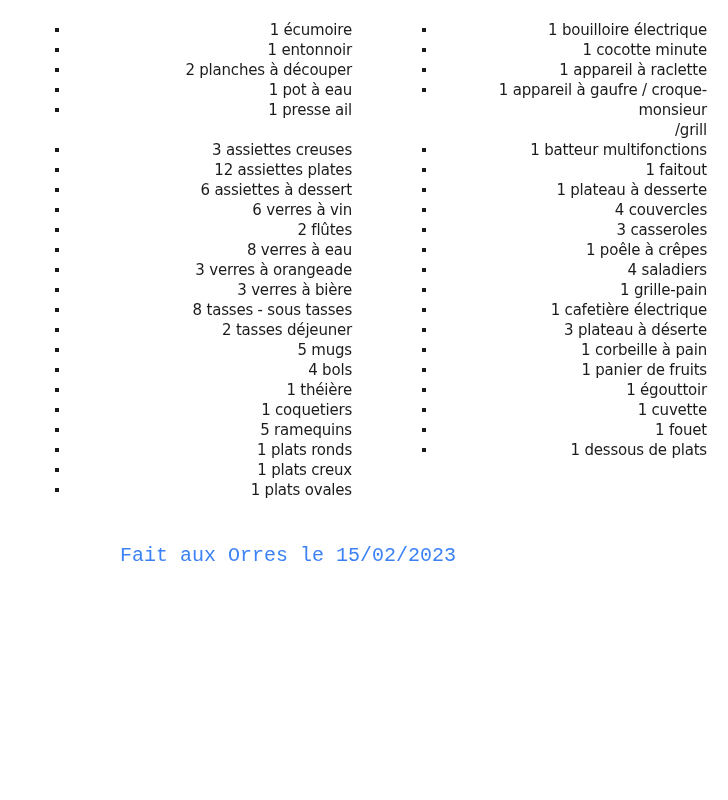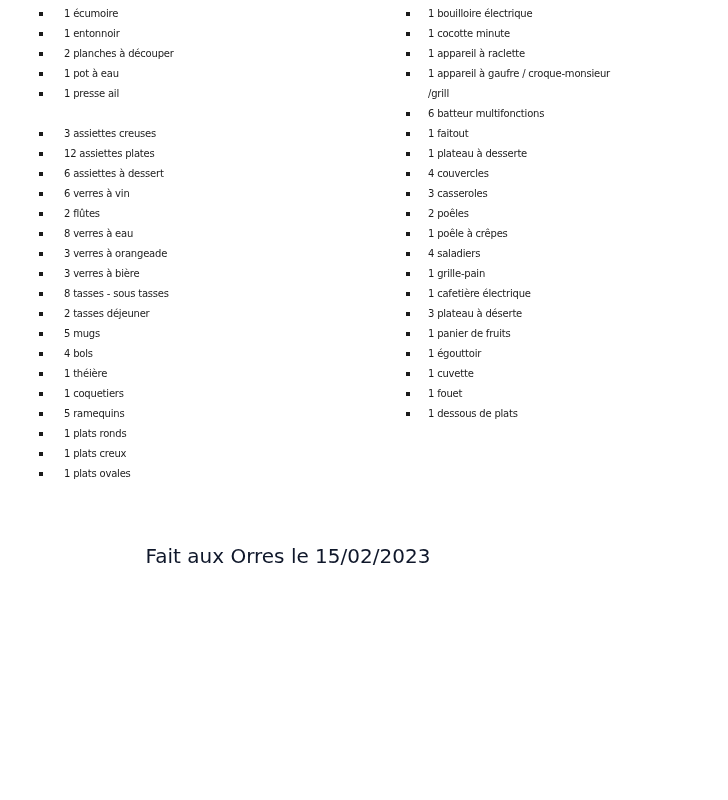--- a/index.html
+++ b/index.html
@@ -20,25 +20,26 @@
     overflow: hidden;
   }
   .col {
     position: absolute;
     top: 4px;
   }
   .col-left  { left: 38px;  width: 330px; }
   .col-right { left: 405px; width: 318px; }
   ul.list {
     list-style: none;
-    margin: 0;
+    margin: 16px;
     padding: 0;
-    font-size: 10px;
+    font-size: 15px;
     line-height: 20px;
     letter-spacing: -0.2px;
+    text-align: right;
   }
   ul.list.group-gap { margin-top: 20px; }
   ul.list li {
     position: relative;
     padding-left: 26px;
     white-space: pre-wrap;
   }
   .col-right ul.list li { padding-left: 23px; }
   ul.list li::before {
     content: "";
@@ -50,21 +51,22 @@
     background: #1b1b1b;
   }
   .footer-date {
     position: absolute;
     top: 543px;
     left: 0;
     width: 576px;
     text-align: center;
     font-size: 20px;
     line-height: 26px;
-    color: #0f172a;
+    color: #3b82f6;
+    font-family: Liberation Mono, monospace;
   }
 </style>
 </head>
 <body>
 
 <div class="page">
 
   <div class="col col-left">
     <ul class="list">
         <li>1 écumoire</li>
@@ -95,31 +97,31 @@
       </ul>
   </div>
 
   <div class="col col-right">
     <ul class="list">
         <li>1 bouilloire électrique</li>
         <li>1 cocotte minute</li>
         <li>1 appareil à raclette</li>
         <li>1 appareil à gaufre / croque-monsieur
 /grill</li>
-        <li>6 batteur multifonctions</li>
+        <li>1 batteur multifonctions</li>
         <li>1 faitout</li>
         <li>1 plateau à desserte</li>
         <li>4 couvercles</li>
         <li>3 casseroles</li>
-        <li>2 poêles</li>
         <li>1 poêle à crêpes</li>
         <li>4 saladiers</li>
         <li>1 grille-pain</li>
         <li>1 cafetière électrique</li>
         <li>3 plateau à déserte</li>
+        <li>1 corbeille à pain</li>
         <li>1 panier de fruits</li>
         <li>1 égouttoir</li>
         <li>1 cuvette</li>
         <li>1 fouet</li>
         <li>1 dessous de plats</li>
       </ul>
   </div>
 
   <div class="footer-date">Fait aux Orres le 15/02/2023</div>
 

